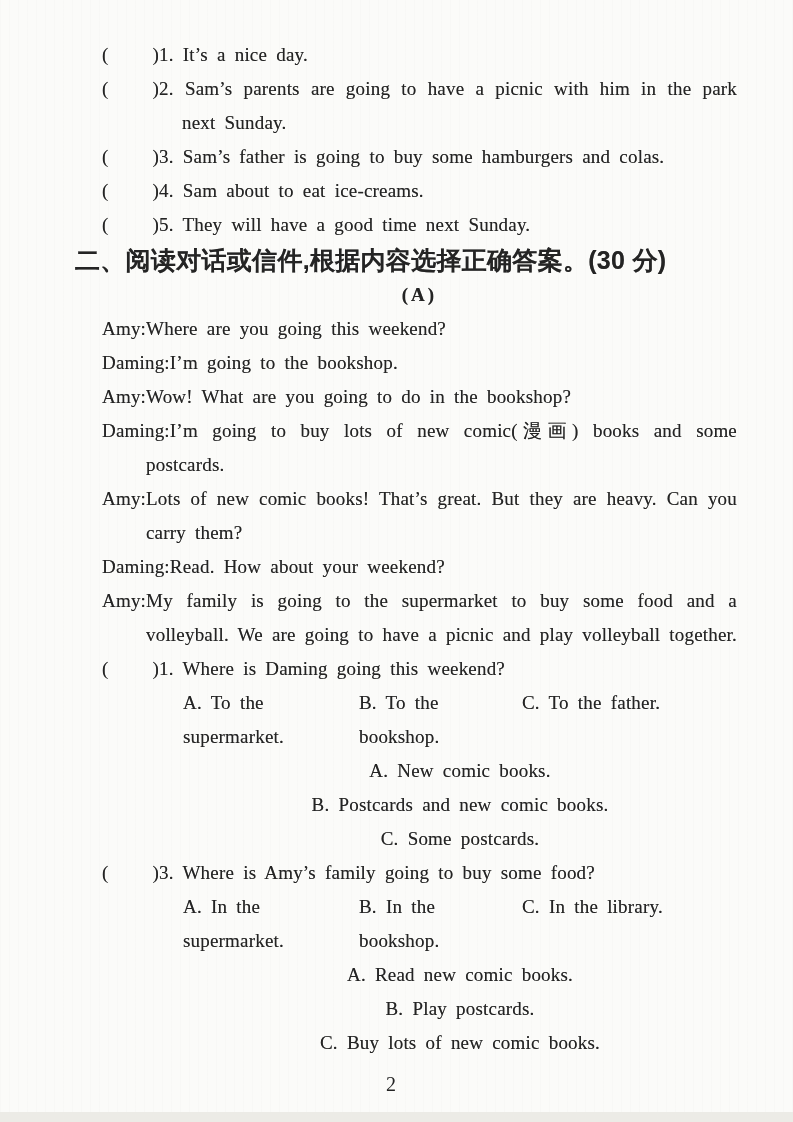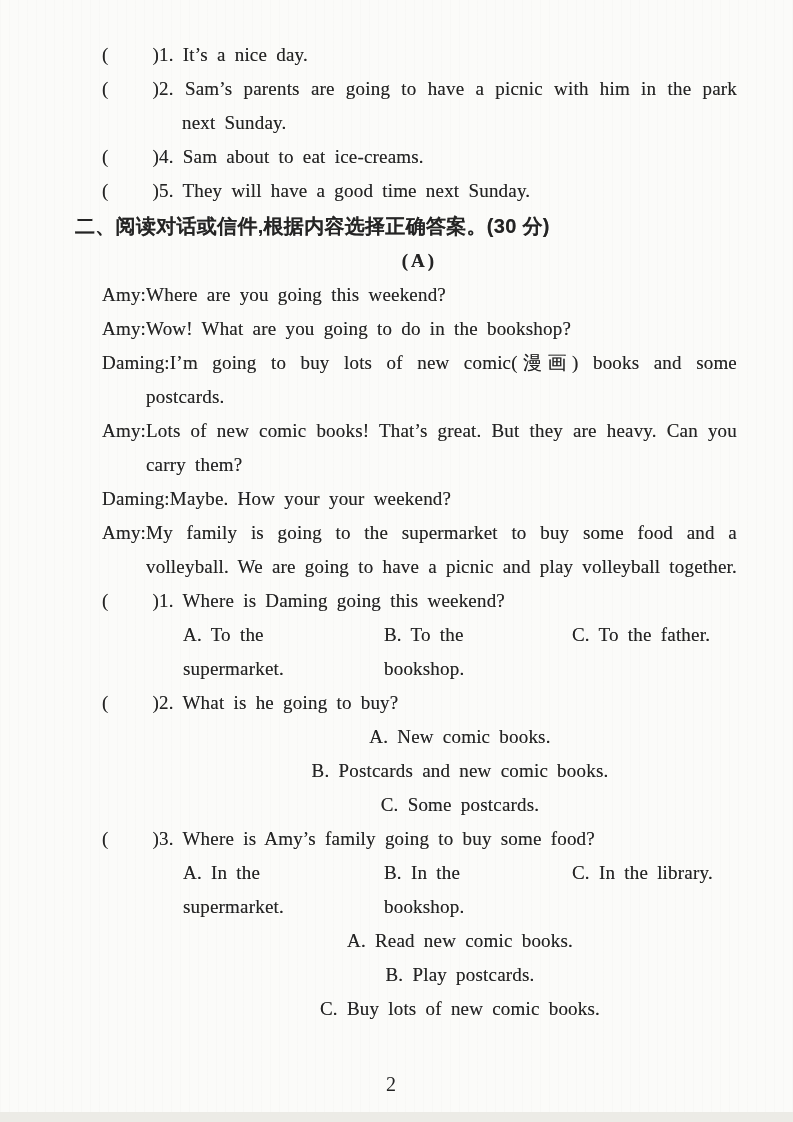--- a/index.html
+++ b/index.html
@@ -20,28 +20,28 @@
     box-sizing:border-box;
     font-size:19px; line-height:34px;
     word-spacing:0.22em; letter-spacing:0.01em;
     text-shadow:0 0 0.5px rgba(40,40,40,0.5);
   }
   p { margin:0; }
   .hang { padding-left:80px; text-indent:-80px; text-align:justify; }
   .gap { display:inline-block; width:44px; }
   .sec-heading {
     font-family:"Liberation Sans","DejaVu Sans",sans-serif;
-    font-weight:700; font-size:20px; line-height:36px;
+    font-weight:700; font-size:25px; line-height:36px;
     margin-left:-27px; word-spacing:normal; letter-spacing:0.3px;
     text-align:left; text-indent:0;
   }
   .passage-label { text-align:center; font-weight:700; letter-spacing:3px; }
   .dialogue-line { padding-left:44px; text-indent:-44px; text-align:justify; }
   .opts-stacked { padding-left:81px;text-align:center; }
-  .opts-inline { display:flex; padding-left:81px;gap:25px; }
+  .opts-inline { display:flex; padding-left:81px; }
   .opts-inline .col-a { width:176px; flex:none; }
   .opts-inline .col-b { width:163px; flex:none; }
   .opts-inline .col-c { flex:1; }
   .page-number {
     position:absolute; left:386px; top:1072px;
     font-size:20px; line-height:24px;
     font-family:"Liberation Serif","DejaVu Serif",serif;
     color:#242424;
   }
   .footer-strip {
@@ -53,51 +53,52 @@
 <body>
 
 <div class="page">
   <div class="content">
 
     <div>
       <p class="hang"><span>(</span><span class="gap"></span><span>)1.</span>
         <span>It’s a nice day.</span></p>
       <p class="hang"><span>(</span><span class="gap"></span><span>)2.</span>
         <span>Sam’s parents are going to have a picnic with him in the park next Sunday.</span></p>
+      <p class="hang"><span>(</span><span class="gap"></span><span>)3.</span>
+        <span>Sam’s father is going to buy some hamburgers and colas.</span></p>
       <p class="hang"><span>(</span><span class="gap"></span><span>)4.</span>
         <span>Sam about to eat ice-creams.</span></p>
       <p class="hang"><span>(</span><span class="gap"></span><span>)5.</span>
         <span>They will have a good time next Sunday.</span></p>
     </div>
 
     <p class="sec-heading">二、阅读对话或信件,根据内容选择正确答案。(30 分)</p>
     <p class="passage-label">(A)</p>
 
     <div>
       <p class="dialogue-line"><span>Amy</span><span>:</span><span>Where are you going this weekend?</span></p>
+      <p class="dialogue-line"><span>Daming</span><span>:</span><span>I’m going to the bookshop.</span></p>
       <p class="dialogue-line"><span>Amy</span><span>:</span><span>Wow! What are you going to do in the bookshop?</span></p>
       <p class="dialogue-line"><span>Daming</span><span>:</span><span>I’m going to buy lots of new comic(漫画) books and some postcards.</span></p>
       <p class="dialogue-line"><span>Amy</span><span>:</span><span>Lots of new comic books! That’s great. But they are heavy. Can you carry them?</span></p>
-      <p class="dialogue-line"><span>Daming</span><span>:</span><span>Maybe. How your your weekend?</span></p>
+      <p class="dialogue-line"><span>Daming</span><span>:</span><span>Read. How about your weekend?</span></p>
       <p class="dialogue-line"><span>Amy</span><span>:</span><span>My family is going to the supermarket to buy some food and a volleyball. We are going to have a picnic and play volleyball together.</span></p>
     </div>
 
     <div>
       <p class="hang"><span>(</span><span class="gap"></span><span>)1.</span>
         <span>Where is Daming going this weekend?</span></p>
       <div class="opts-inline">
         <span class="col-a">A. To the supermarket.</span>
         <span class="col-b">B. To the bookshop.</span>
         <span class="col-c">C. To the father.</span>
       </div>
     </div>
 
     <div>
-      <p class="hang"><span>(</span><span class="gap"></span><span>)2.</span>
-        <span>What is he going to buy?</span></p>
       <div class="opts-stacked">
         <p>A. New comic books.</p>
         <p>B. Postcards and new comic books.</p>
         <p>C. Some postcards.</p>
       </div>
     </div>
 
     <div>
       <p class="hang"><span>(</span><span class="gap"></span><span>)3.</span>
         <span>Where is Amy’s family going to buy some food?</span></p>

